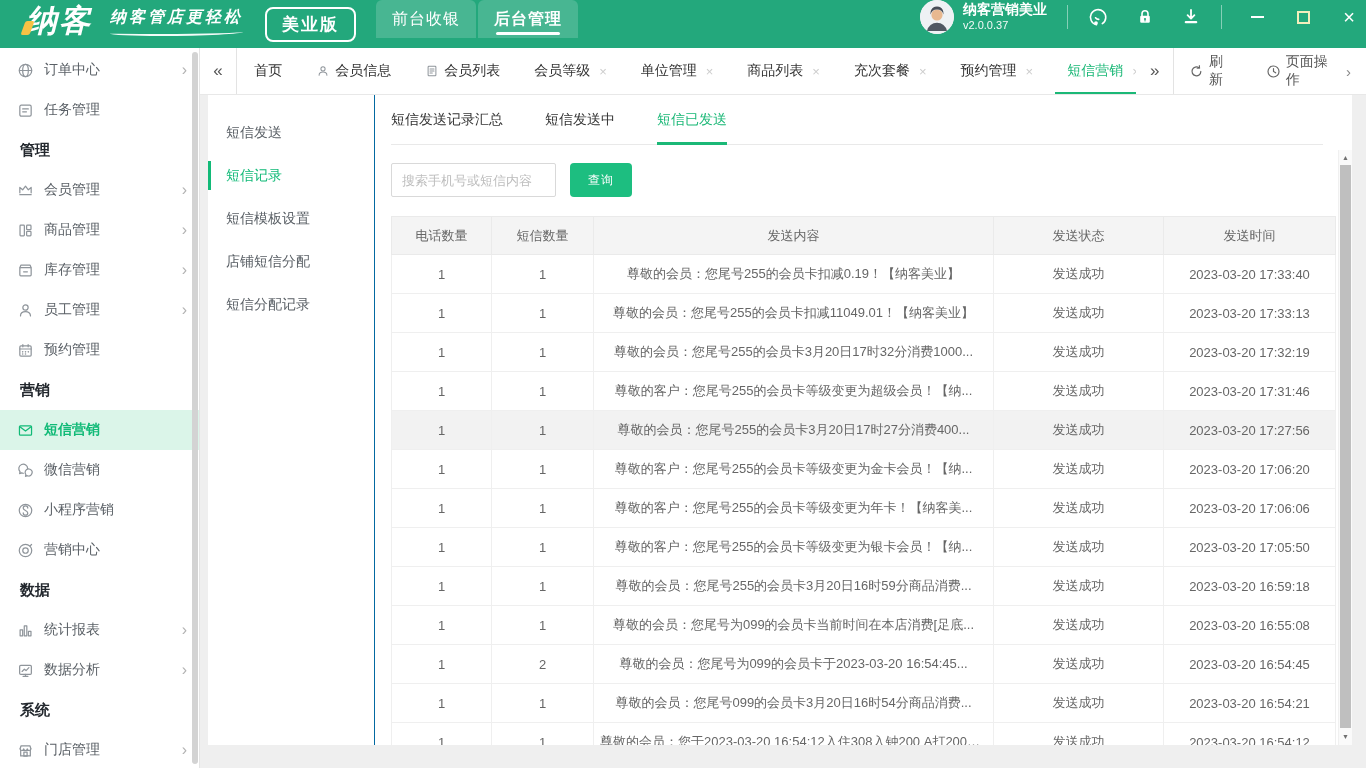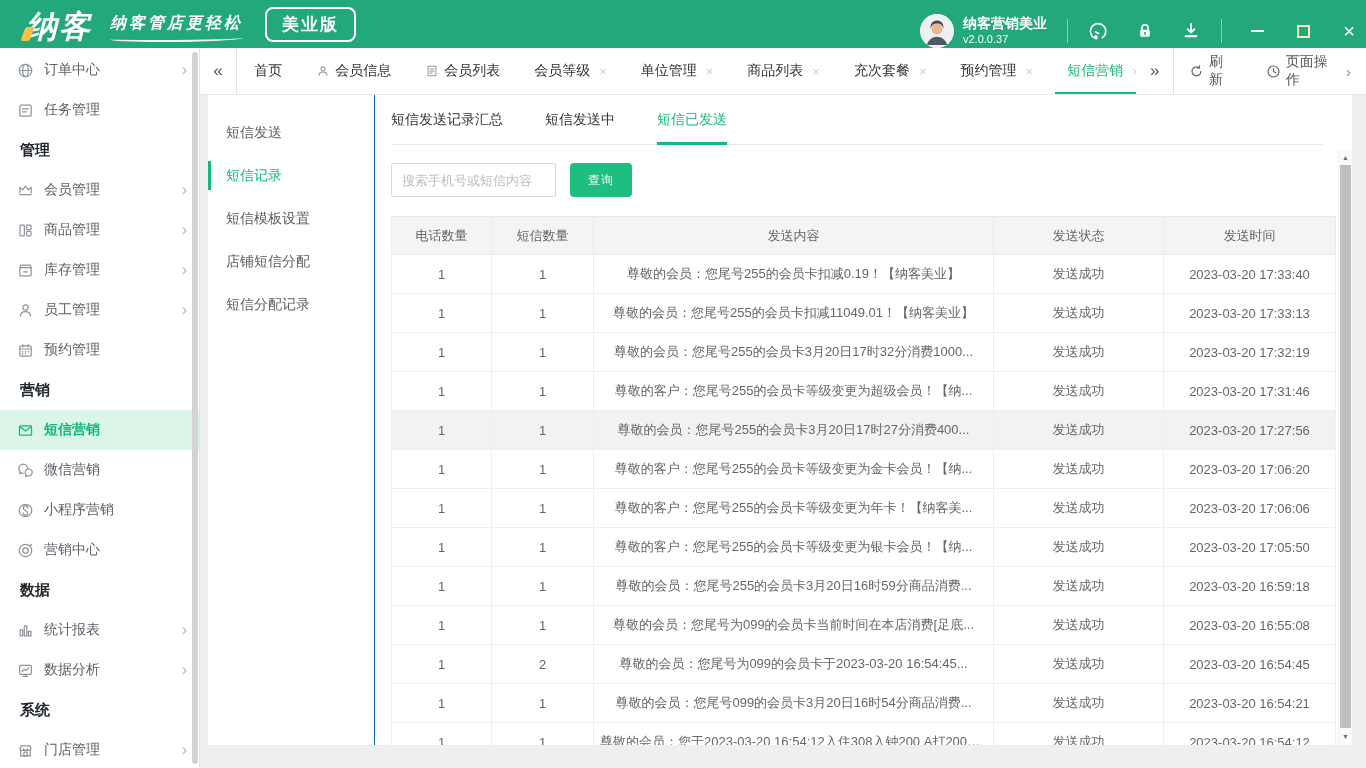--- a/index.html
+++ b/index.html
@@ -1,21 +1,21 @@
 <!DOCTYPE html>
 <html><head>
 <meta charset="utf-8">
 <style>
   * { margin:0; padding:0; box-sizing:border-box; font-family:"Liberation Sans","DejaVu Sans",sans-serif; }
   html,body { width:1366px; height:768px; overflow:hidden; background:#efefef; }
   .icon { display:inline-flex; align-items:center; justify-content:center; }
   .icon svg { display:block; }
 
   
-  .titlebar { height:48px; background:#23a87c; display:flex; align-items:flex-end; color:#fff; position:relative; }
+  .titlebar { height:48px; background:#23a87c; display:flex; align-items:flex-start; color:#fff; position:relative; }
   .brand { display:flex; align-items:center; margin-left:26px; }
   .logo { font-size:31px; font-weight:bold; font-style:italic; letter-spacing:2px; position:relative; }
   .logo::before { content:""; position:absolute; left:-3px; bottom:7px; width:9px; height:14px; background:#f7c244; transform:skewX(-20deg); border-radius:2px; }
   .tagline-wrap { margin-left:18px; align-self:center; }
   .tagline { font-family:"DejaVu Serif","Liberation Serif",serif; font-style:italic; font-weight:bold; font-size:16px; letter-spacing:3px; }
   .tagline-swoosh { height:7px; border-bottom:2px solid rgba(255,255,255,.95); border-radius:0 0 100% 60%; margin-top:1px; }
   .edition { align-self:center; margin-left:22px; border:2px solid #fff; border-radius:8px; padding:4px 15px; font-size:17px; font-weight:bold; letter-spacing:2px; cursor:pointer; }
   .mode-tabs { display:flex; align-items:flex-end; margin-left:20px; gap:2px; }
   .mode-tab { width:100px; height:38px; background:rgba(255,255,255,.17); border-radius:6px 6px 0 0; display:flex; align-items:center; justify-content:center; font-size:16px; letter-spacing:1px; position:relative; cursor:pointer; }
   .mode-tab.active { font-weight:bold; }
@@ -104,20 +104,24 @@
 
 <header class="titlebar">
   <div class="brand">
     <div class="logo">纳客</div>
     <div class="tagline-wrap">
       <div class="tagline">纳客管店更轻松</div>
       <div class="tagline-swoosh"></div>
     </div>
   </div>
   <div class="edition">美业版</div>
+  <div class="mode-tabs">
+      <div class="mode-tab">前台收银</div>
+      <div class="mode-tab active">后台管理</div>
+    </div>
 
   <div class="tb-right">
     <div class="userbox">
       <div class="avatar">
         <svg width="34" height="34" viewBox="0 0 34 34">
           <circle cx="17" cy="17" r="17" fill="#eef1f4"></circle>
           <circle cx="17" cy="15" r="5.6" fill="#e8b890"></circle>
           <path d="M10.6 14.5a6.6 6.6 0 0 1 12.8 0c.4-2-.2-8-6.4-8s-6.8 6-6.4 8z" fill="#474c56"></path>
           <path d="M7 31a10.2 10.2 0 0 1 20 0z" fill="#515863"></path>
         </svg>

